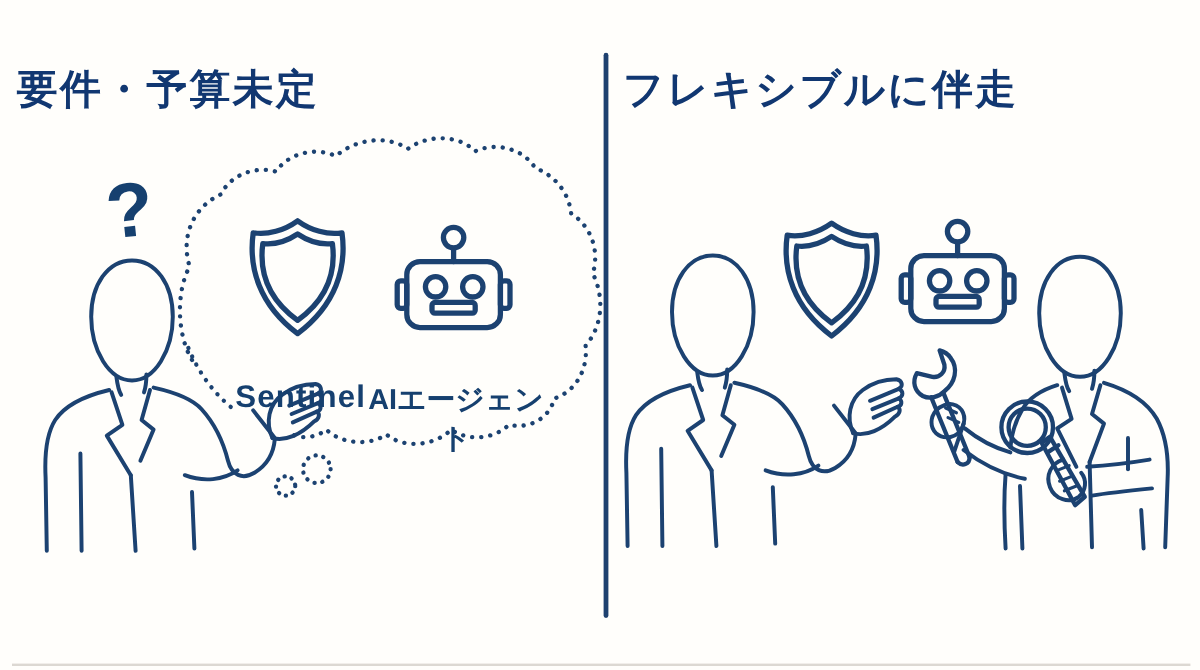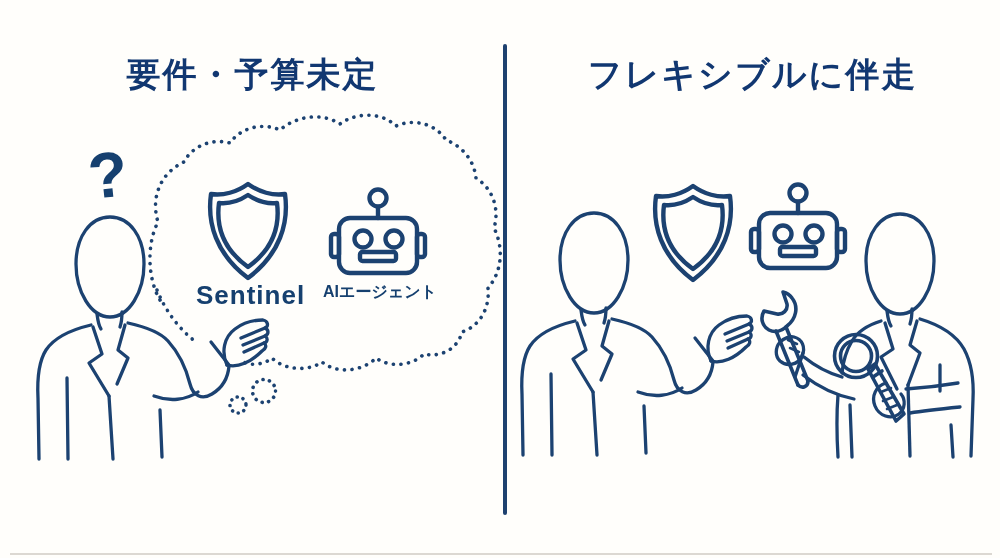--- a/index.html
+++ b/index.html
@@ -2,30 +2,30 @@
 <html><head>
 <meta charset="utf-8">
 <style>
   html,body{margin:0;padding:0;background:#fffefb;}
   .canvas{
     position:relative;width:1000px;height:558px;overflow:hidden;
     background:#fffefb;
     font-family:"Liberation Sans","DejaVu Sans",sans-serif;
   }
   .panel-title{
-    position:absolute;top:52px;text-align:center;
-    font-size:34px;font-weight:bold;color:#113771;letter-spacing:2px;
+    position:absolute;top:52px;
+    font-size:34px;font-weight:bold;color:#113771;letter-spacing:2px;margin-left:14px;
   }
   .panel-title.left{left:0;width:505px;}
   .panel-title.right{left:505px;width:495px;font-family:Liberation Serif, serif;}
   .bubble-label{
-    position:absolute;text-align:center;font-weight:bold;color:#16406f;
+    position:absolute;text-align:center;font-weight:bold;color:#16406f;margin-top:35px;
   }
   .label-sentinel{left:196px;top:280px;width:106px;font-size:26px;letter-spacing:1px;}
-  .label-ai{left:300px;top:282px;width:160px;font-size:16px;letter-spacing:0px;}
+  .label-ai{left:300px;top:282px;width:160px;font-size:24px;letter-spacing:0px;}
   .question-mark{
     position:absolute;left:78px;top:138px;width:60px;text-align:center;
     font-size:64px;font-weight:bold;color:#16406f;transform:rotate(-6deg);
   }
   .divider{
     position:absolute;left:503px;top:44px;width:4px;height:471px;
     background:#1e416f;border-radius:2px;
   }
   .baseline-rule{
     position:absolute;left:10px;top:553px;width:982px;height:2px;

